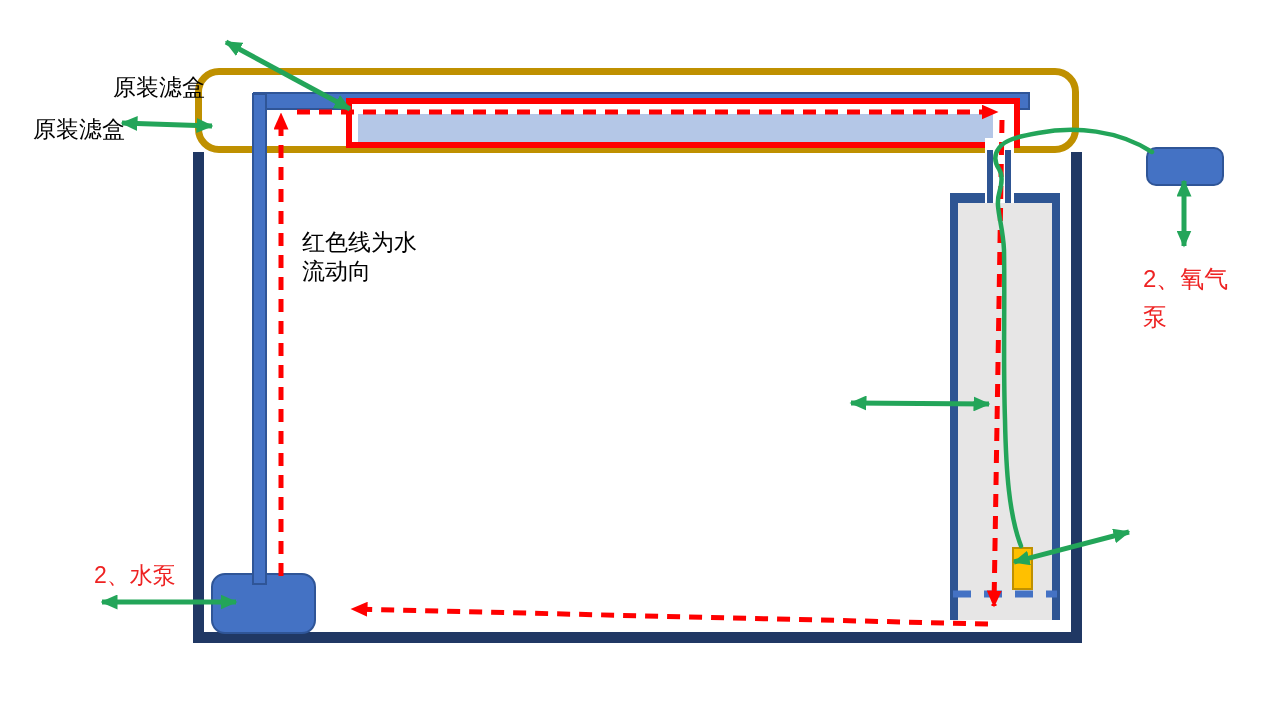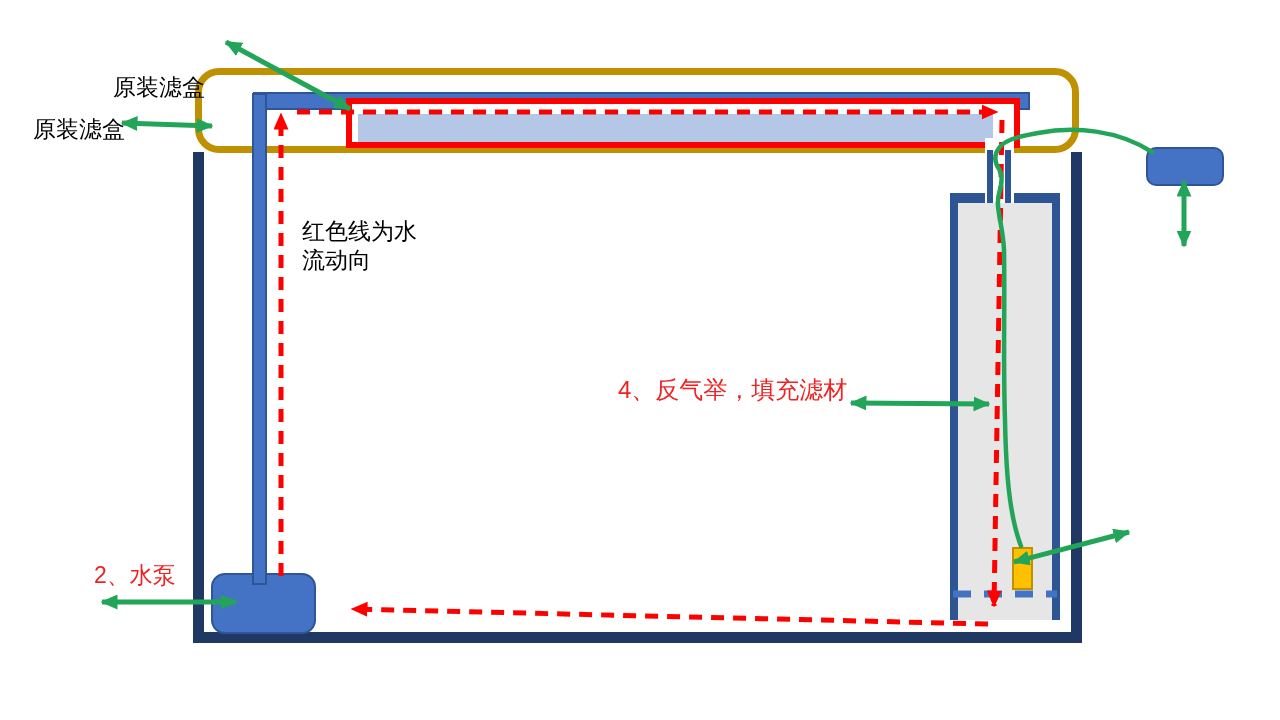--- a/index.html
+++ b/index.html
@@ -65,21 +65,21 @@
   .grate{stroke:var(--grate-dashed,#4472C4);stroke-width:7;fill:none;stroke-dasharray:18 13;}
   .mk-red{fill:var(--flow-line,#FF0000);}
   .mk-green{fill:var(--arrow-green,#23A559);}
 
   
   .lbl{font-size:23px;color:var(--label-black,#000);white-space:nowrap;line-height:29px;}
   .lbl.red{color:var(--label-red,#EE2222);}
   .lbl.wrap{white-space:normal;}
   .lbl-filter-box{left:113px;top:30px;margin-top:43px;}
   .lbl-lid{left:33px;top:115px;}
-  .lbl-flow-note{left:302px;top:217px;width:125px;}
+  .lbl-flow-note{left:302px;top:230px;width:125px;font-family:Liberation Mono, monospace;}
   .lbl-water-pump{left:94px;top:561px;}
   .lbl-o2-pump{left:1143px;top:260px;width:94px;font-size:24px;line-height:38px;}
   .lbl-air-stone{left:1141px;top:505px;width:94px;font-size:24px;line-height:38px;}
   .lbl-air-lift{left:618px;top:375px;font-size:24px;}
 </style>
 </head>
 <body>
 
 <div id="stage">
 
@@ -128,14 +128,14 @@
     <path class="garrow" d="M 102 602 L 236 602" marker-start="url(#ag)" marker-end="url(#ag)"></path>
     <path class="garrow" d="M 1184 181 L 1184 246" marker-start="url(#ag)" marker-end="url(#ag)"></path>
     <path class="garrow" d="M 1014 562 L 1129 532" marker-start="url(#ag)" marker-end="url(#ag)"></path>
     <path class="garrow" d="M 851 403 L 989 404" marker-start="url(#ag)" marker-end="url(#ag)"></path>
   </svg>
 
   <div class="lbl lbl-filter-box">原装滤盒</div>
   <div class="lbl lbl-lid">原装滤盒</div>
   <div class="lbl wrap lbl-flow-note">红色线为水流动向</div>
   <div class="lbl red lbl-water-pump">2、水泵</div>
-  <div class="lbl red lbl-air-lift">4、反气举，填充滤材</div>
+  <div class="lbl red wrap lbl-o2-pump">2、氧气泵</div>
 </div>
 
 </body></html>

